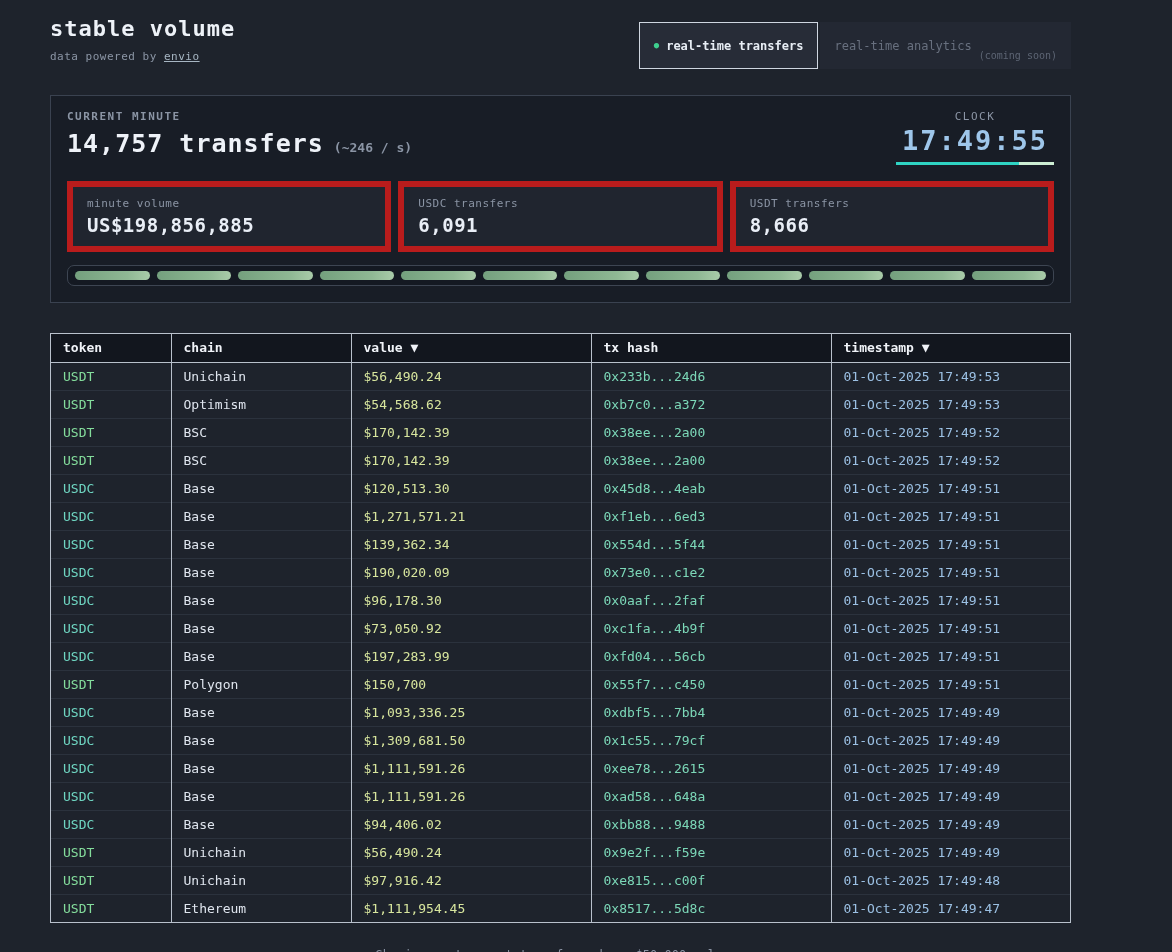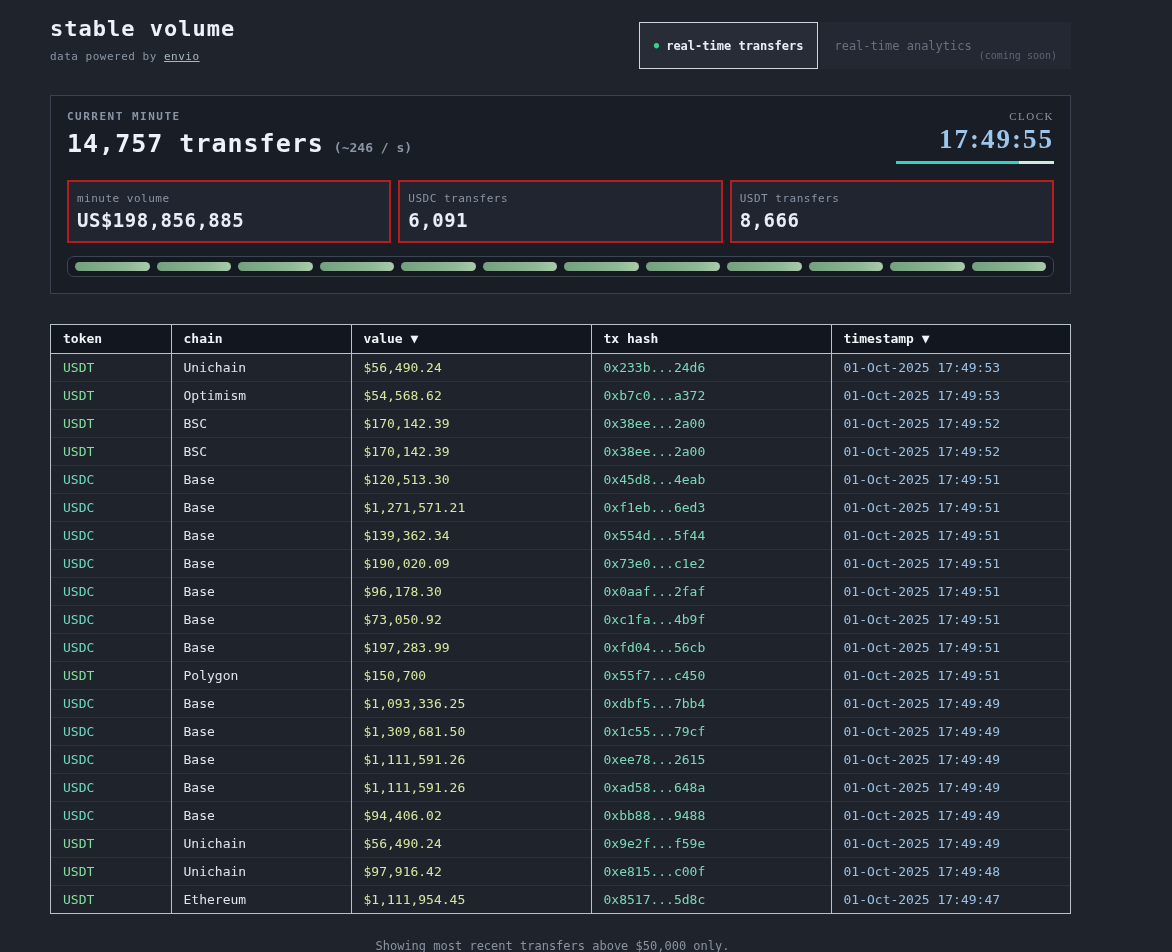--- a/index.html
+++ b/index.html
@@ -39,31 +39,31 @@
     margin: 26px 50px 0 50px;
     border: 1px solid #3a4250;
     background: #181d26;
     padding: 14px 16px 16px 16px;
   }
   .hero-top { display: flex; justify-content: space-between; align-items: flex-start; }
   .hero-label { font-size: 11px; color: #8b95a5; letter-spacing: 1.5px; font-weight: bold; }
   .hero-count-line { margin-top: 6px; display: flex; align-items: baseline; gap: 10px; }
   .hero-count { font-size: 25px; font-weight: bold; color: #eef2f8; letter-spacing: 1px; }
   .hero-rate { font-size: 13px; color: #8b95a5; font-weight: bold; }
-  .clock-wrap { text-align: right; font-family: Liberation Serif, serif; }
+  .clock-wrap { text-align: center; }
   .clock-label { font-size: 11px; color: #8b95a5; letter-spacing: 1.5px; }
   .clock-time { font-size: 27px; font-weight: 600; color: #9ec6ea; letter-spacing: 2px; margin-top: 2px; }
   .clock-bar {
     margin-top: 6px; height: 3px; width: 158px;
     background: linear-gradient(90deg, #2fd4c3 0%, #2fd4c3 78%, #cdeed3 78%, #cdeed3 100%);
   }
 
   .cards { display: flex; gap: 7px; margin-top: 16px; }
   .card {
-    flex: 1; border: 2px solid #b91c1c; background: #20252f; padding: 10px 8px;
+    flex: 1; border: 6px solid #b91c1c; background: #20252f; padding: 10px 14px;
   }
   .card-label { font-size: 11px; color: #8b95a5; letter-spacing: .5px; }
   .card-value { font-size: 19px; font-weight: bold; color: #e9eef6; margin-top: 4px; letter-spacing: .5px; }
 
   .seg-wrap {
     margin-top: 13px; border: 1px solid #3d4552; background: #141922;
     border-radius: 7px; padding: 5px 7px; display: flex; gap: 7px;
   }
   .seg {
     flex: 1; height: 9px; border-radius: 5px;

